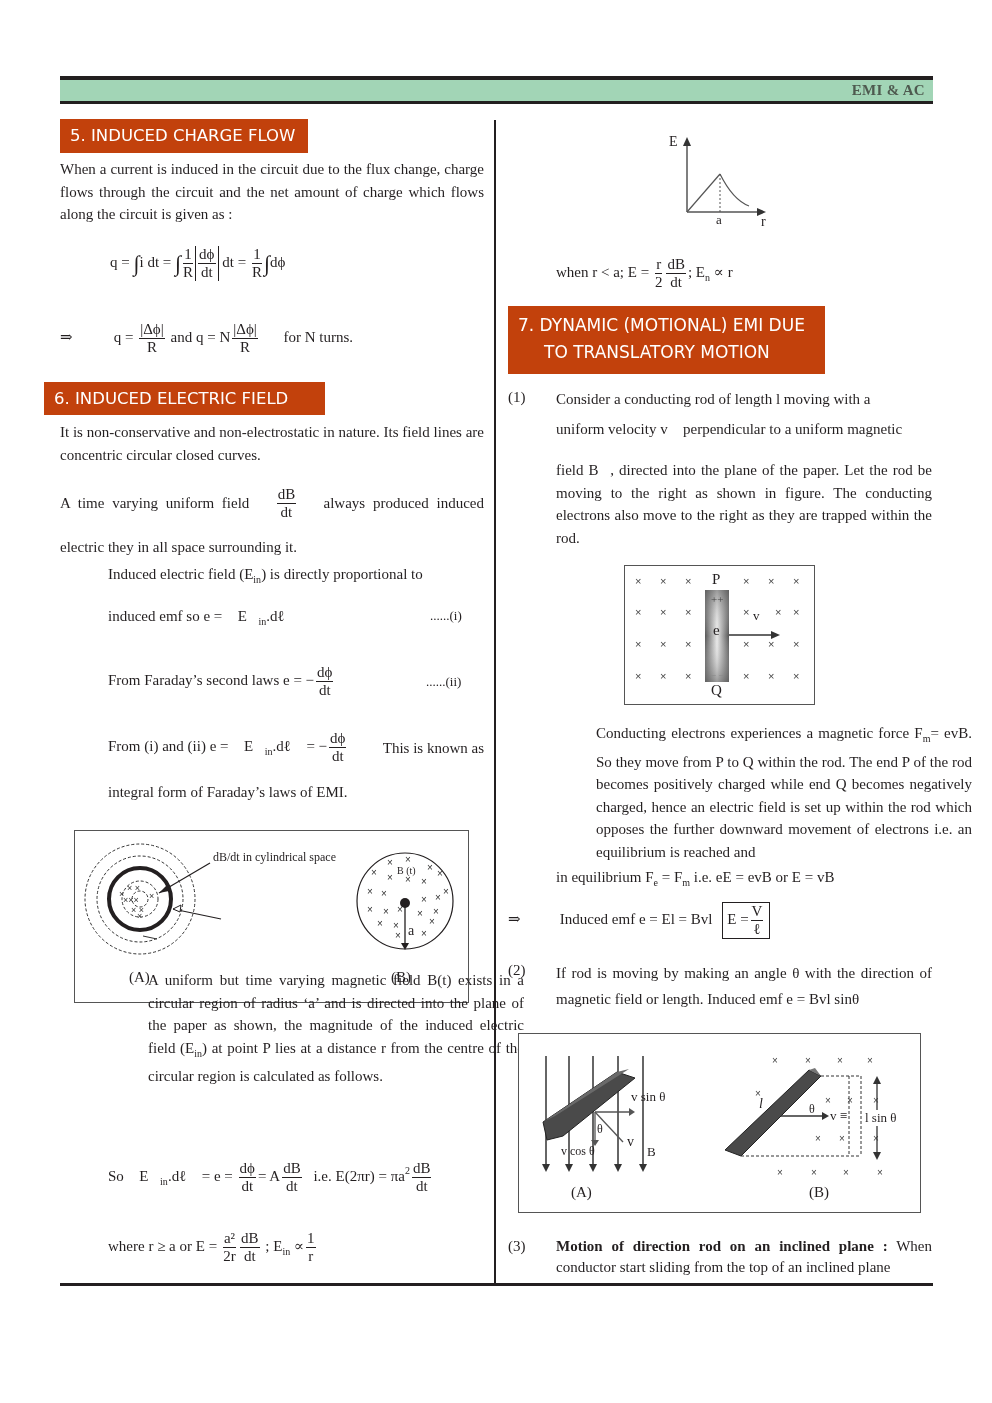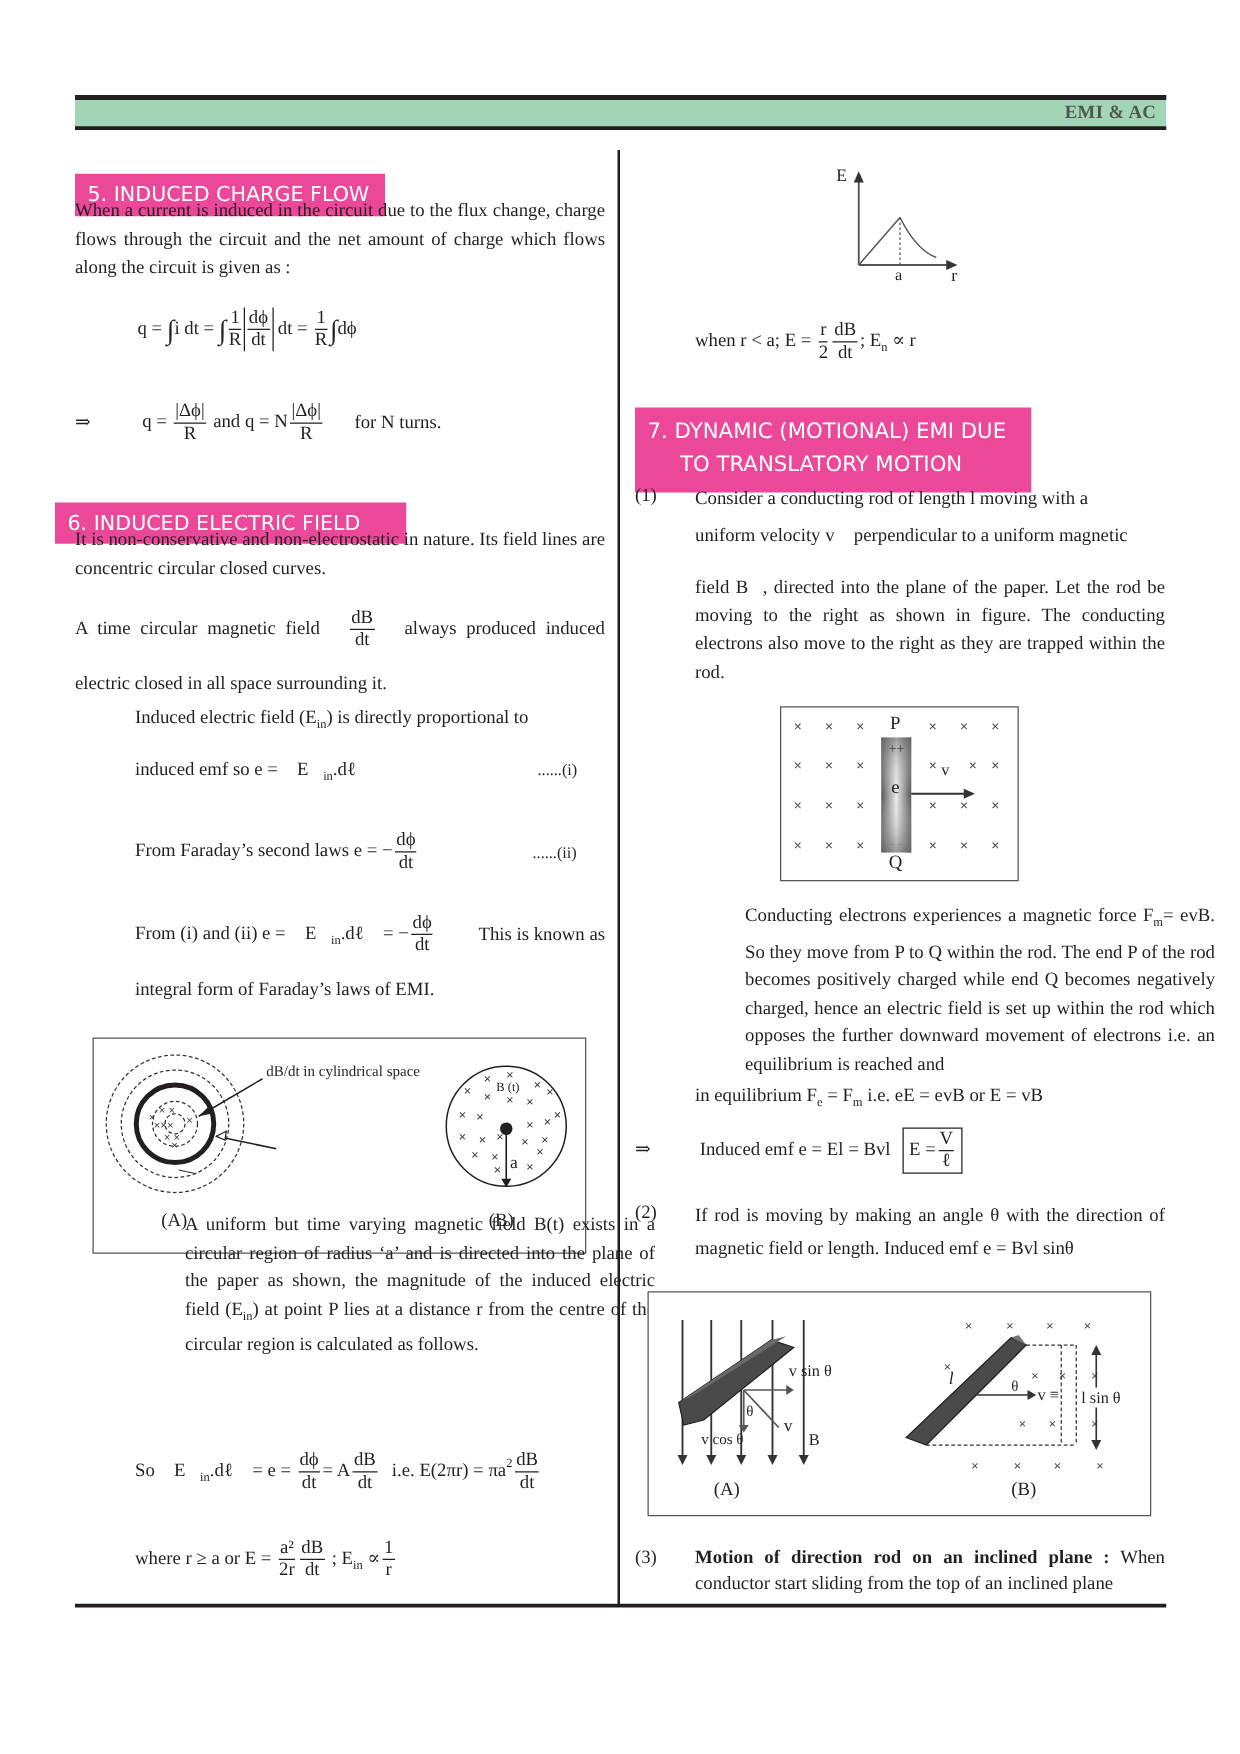--- a/index.html
+++ b/index.html
@@ -5,22 +5,22 @@
   html, body { margin:0; padding:0; background:#ffffff; }
   body { width:992px; height:1403px; position:relative; overflow:hidden;
          font-family:"Liberation Serif", "DejaVu Serif", serif; color:#231f20; }
   .abs { position:absolute; }
   .header-band { left:60px; top:76px; width:873px; height:28px; background:#a2d5b6;
                  border-top:4px solid #231f20; border-bottom:3px solid #231f20; box-sizing:border-box; }
   .header-title { position:absolute; right:8px; top:2px; font-family:"Liberation Serif", serif;
                   font-weight:bold; font-size:15px; color:#4e5a4f; letter-spacing:0.3px; }
   .col-divider { left:494px; top:120px; width:2px; height:1165px; background:#231f20; }
   .bottom-rule { left:60px; top:1283px; width:873px; height:3px; background:#231f20; }
-  .sec-head { background:#ec4899; color:#fff; font-family:"DejaVu Sans", sans-serif;
-              font-size:16.5px; padding:0 10px; box-sizing:border-box; line-height:26px;margin-top:20px; }
+  .sec-head { background:#c2410c; color:#fff; font-family:"DejaVu Sans", sans-serif;
+              font-size:16.5px; padding:0 10px; box-sizing:border-box; line-height:26px; }
   .txt { font-size:15px; line-height:22.5px; text-align:justify; }
   .math { font-size:15px; white-space:nowrap; }
   .frac { display:inline-block; vertical-align:middle; text-align:center; margin:0 2px; }
   .frac > span { display:block; line-height:17px; }
   .frac .num { border-bottom:1px solid #231f20; padding:0 1px; }
   .figbox { border:1.5px solid #555; box-sizing:border-box; background:#fff; }
   .sub { font-size:10px; vertical-align:-4px; }
   .sup { font-size:10px; vertical-align:7px; }
   .int { font-size:22px; vertical-align:-4px; }
   .num-label { font-size:15px; }
@@ -51,28 +51,28 @@
   <span>q =</span>
   <span class="frac"><span class="num">|Δϕ|</span><span>R</span></span>
   <span>and q = N</span><span class="frac"><span class="num">|Δϕ|</span><span>R</span></span>
   <span style="margin-left:20px;">for N turns.</span>
 </div>
 
 <div class="abs sec-head" style="left:44px;top:382px;width:281px;height:33px;line-height:33px;">6.  INDUCED ELECTRIC FIELD</div>
 <div class="abs txt" style="left:60px;top:421px;width:424px;">It is non-conservative and non-electrostatic in nature. Its field lines are concentric circular closed curves.</div>
 
 <div class="abs txt" style="left:60px;top:486px;width:424px;display:flex;justify-content:space-between;align-items:center;">
-  <span style="word-spacing:4px;">A time circular magnetic field</span>
+  <span style="word-spacing:4px;">A time varying uniform field</span>
   <span class="frac">
       <span class="num">dB</span>
       <span>dt</span>
     </span>
   <span style="word-spacing:4px;">always produced induced</span>
 </div>
-<div class="abs txt" style="left:60px;top:536px;">electric closed in all space surrounding it.</div>
+<div class="abs txt" style="left:60px;top:536px;">electric they in all space surrounding it.</div>
 <div class="abs txt" style="left:108px;top:563px;width:376px;">
   <span>Induced electric field (E</span><span class="sub">in</span><span>) is directly proportional to</span>
 </div>
 
 <div class="abs math" style="left:108px;top:608px;width:376px;">
   <span>induced emf so e = ∮E⃗</span><span class="sub">in</span><span>.dℓ⃗</span>
   <span style="position:absolute;left:322px;font-size:13px;">......(i)</span>
 </div>
 
 <div class="abs math" style="left:108px;top:664px;width:376px;">

